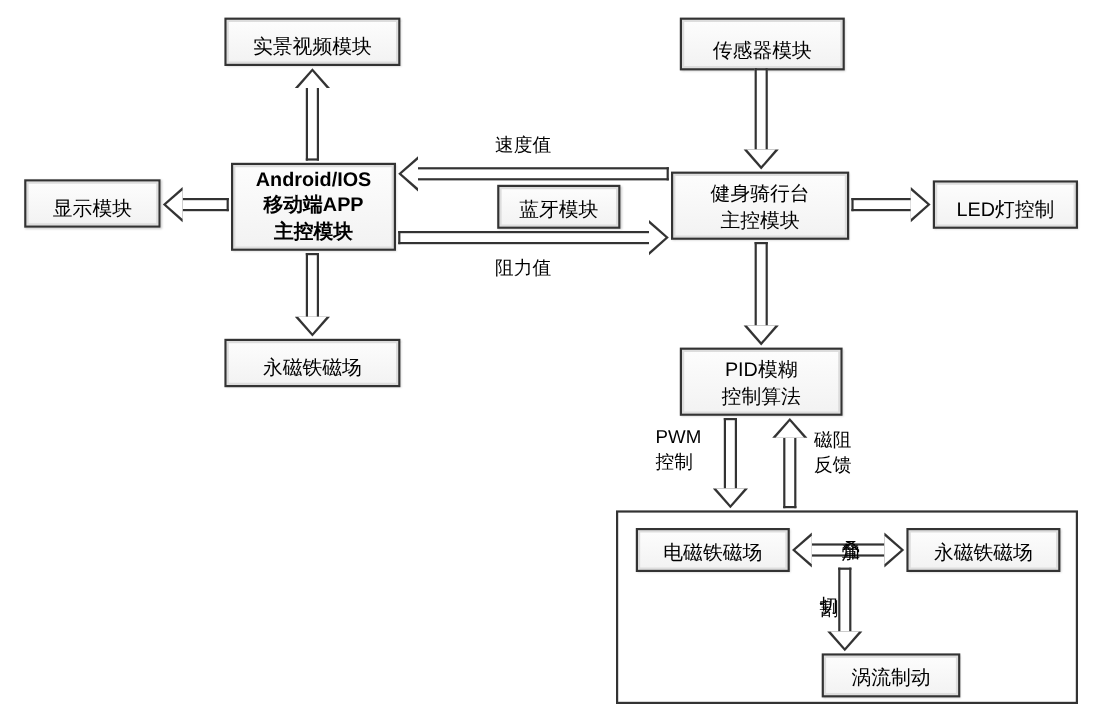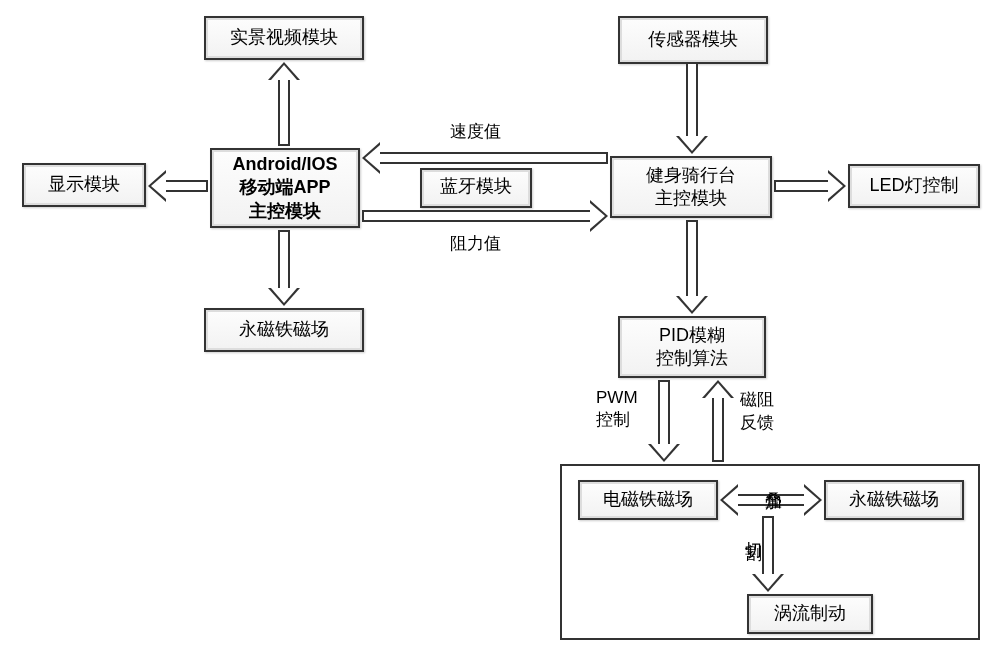--- a/index.html
+++ b/index.html
@@ -14,24 +14,24 @@
   .canvas { position: relative; width: 1000px; height: 654px; }
 
   .box {
     position: absolute;
     border: 2px solid #333;
     box-shadow: inset 0 0 0 2px #ddd, 1px 1px 2px rgba(0,0,0,0.2);
     background: linear-gradient(#fdfdfd,#f2f2f2);
     display: flex;
     flex-direction: column;
     align-items: center;
-    justify-content: center;
+    justify-content: flex-end;
     text-align: center;
     line-height: 1.3;
-    padding: 16px;
+    padding: 4px;
   }
 
   .group {
     position: absolute;
     border: 2px solid #333;
     background: #fff;
   }
 
   .label {
     position: absolute;
@@ -145,21 +145,21 @@
   </div>
 
   <div class="box" style="left:22px; top:163px; width:124px; height:44px;">
     <span>显示模块</span>
   </div>
   <div class="box" style="left:210px; top:148px; width:150px; height:80px;font-weight:bold;">
     <span>Android/IOS</span>
     <span>移动端APP</span>
     <span>主控模块</span>
   </div>
-  <div class="box" style="left:420px; top:168px; width:112px; height:40px;font-family:Liberation Mono, monospace;">
+  <div class="box" style="left:452px; top:168px; width:112px; height:40px;">
     <span>蓝牙模块</span>
   </div>
   <div class="box" style="left:610px; top:156px; width:162px; height:62px;">
     <span>健身骑行台</span>
     <span>主控模块</span>
   </div>
   <div class="box" style="left:848px; top:164px; width:132px; height:44px;">
     <span>LED灯控制</span>
   </div>
 

